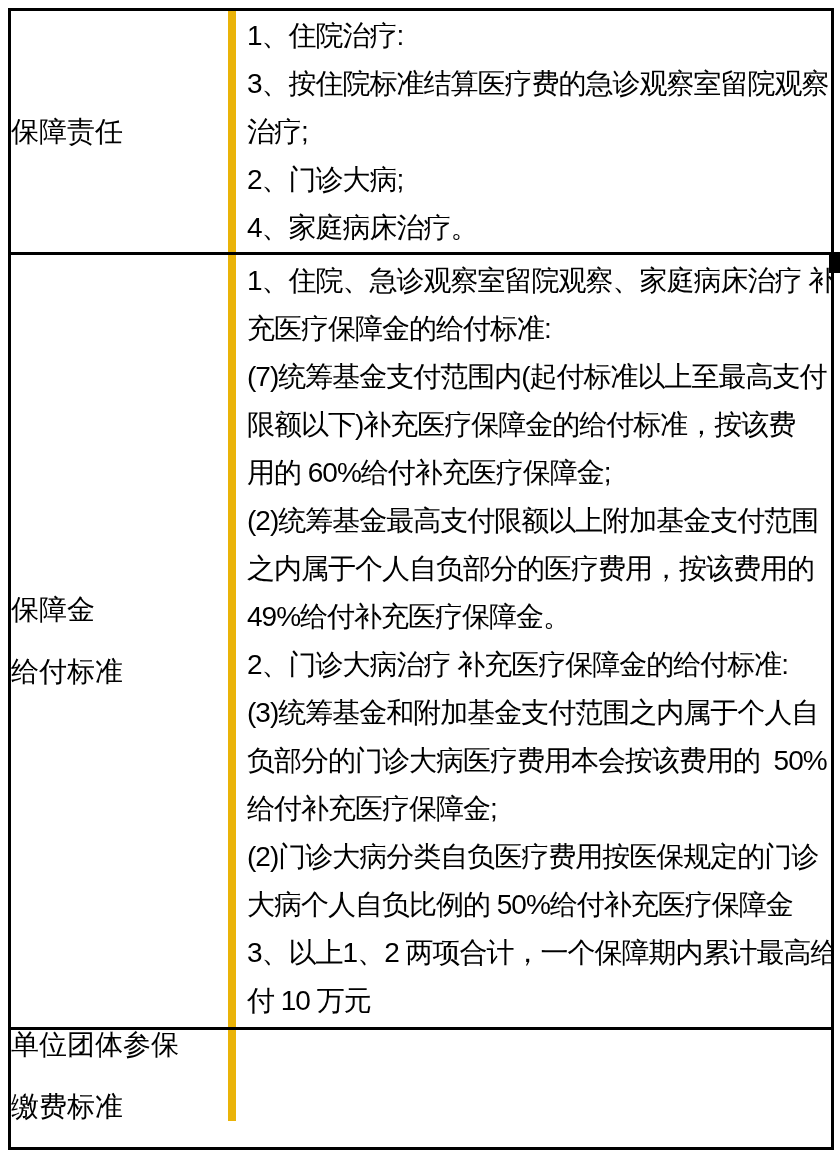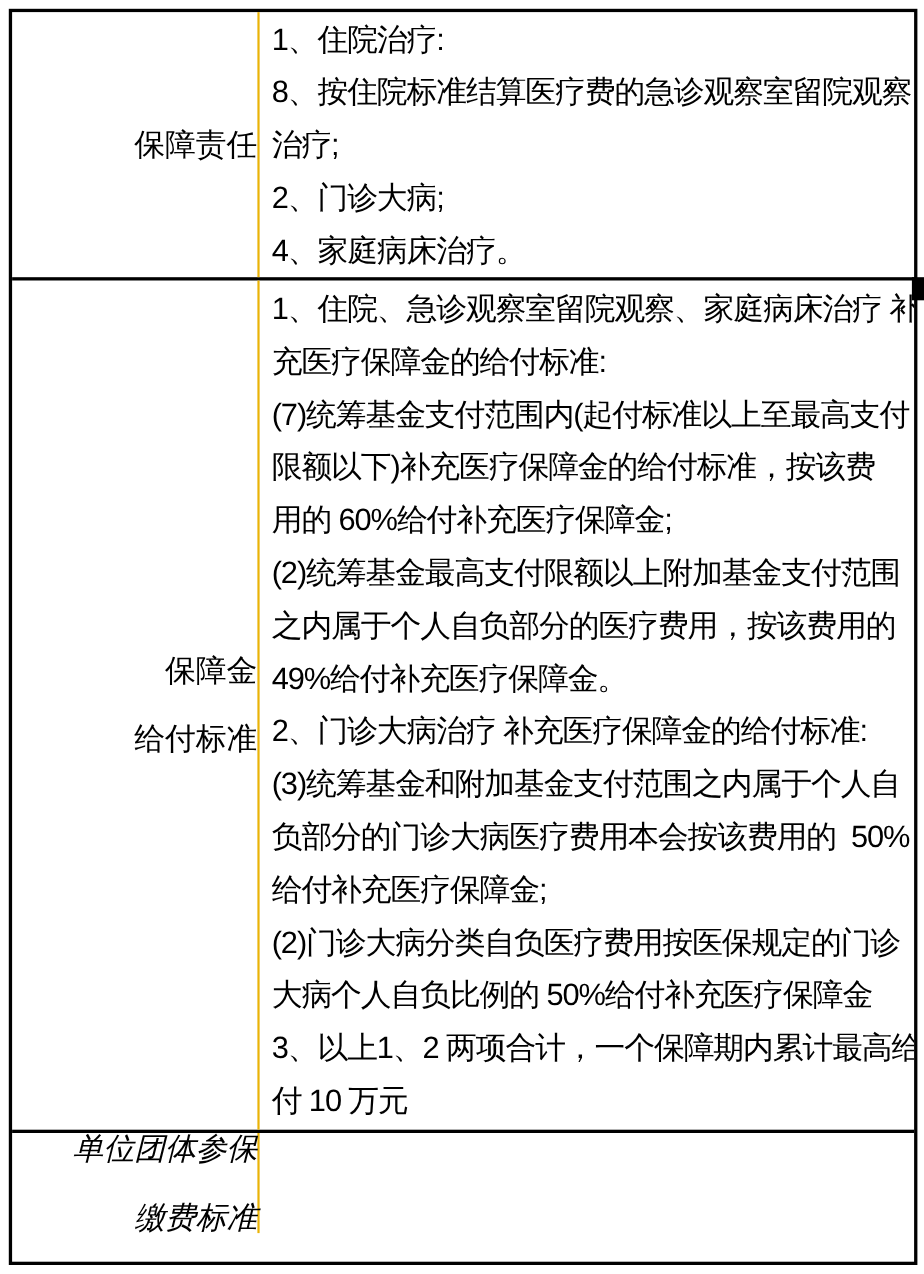--- a/index.html
+++ b/index.html
@@ -26,29 +26,29 @@
     background:#ffffff;
   }
   .row{
     display:flex;
     box-sizing:border-box;
     width:100%;
   }
   .row-divider{border-bottom:3px solid #000000;}
   .row-liability{height:244px;}
   .row-standard{height:775px;}
-  .row-premium{height:91px;font-style:italic;}
+  .row-premium{height:91px;}
   .label-cell{
     width:225px;
     box-sizing:border-box;
-    border-right:2px solid #eab308;
+    border-right:8px solid #eab308;
     display:flex;
     flex-direction:column;
     justify-content:center;
-    align-items:flex-end;
+    align-items:flex-start;
     text-align:center;
   }
   .label-line{
     font-size:28px;
     line-height:62px;
     white-space:nowrap;
   }
   .content-cell{
     flex:1;
     display:flex;
@@ -79,21 +79,21 @@
 <div class="page">
 
   <div class="doc-table">
 
     <div class="row row-liability row-divider">
       <div class="label-cell">
         <div class="label-line">保障责任</div>
       </div>
       <div class="content-cell">
         <div class="content-line">1、住院治疗:</div>
-        <div class="content-line">8、按住院标准结算医疗费的急诊观察室留院观察</div>
+        <div class="content-line">3、按住院标准结算医疗费的急诊观察室留院观察</div>
         <div class="content-line">治疗;</div>
         <div class="content-line">2、门诊大病;</div>
         <div class="content-line">4、家庭病床治疗。</div>
       </div>
     </div>
 
     <div class="row row-standard row-divider">
       <div class="label-cell">
         <div class="label-line">保障金</div>
         <div class="label-line">给付标准</div>

